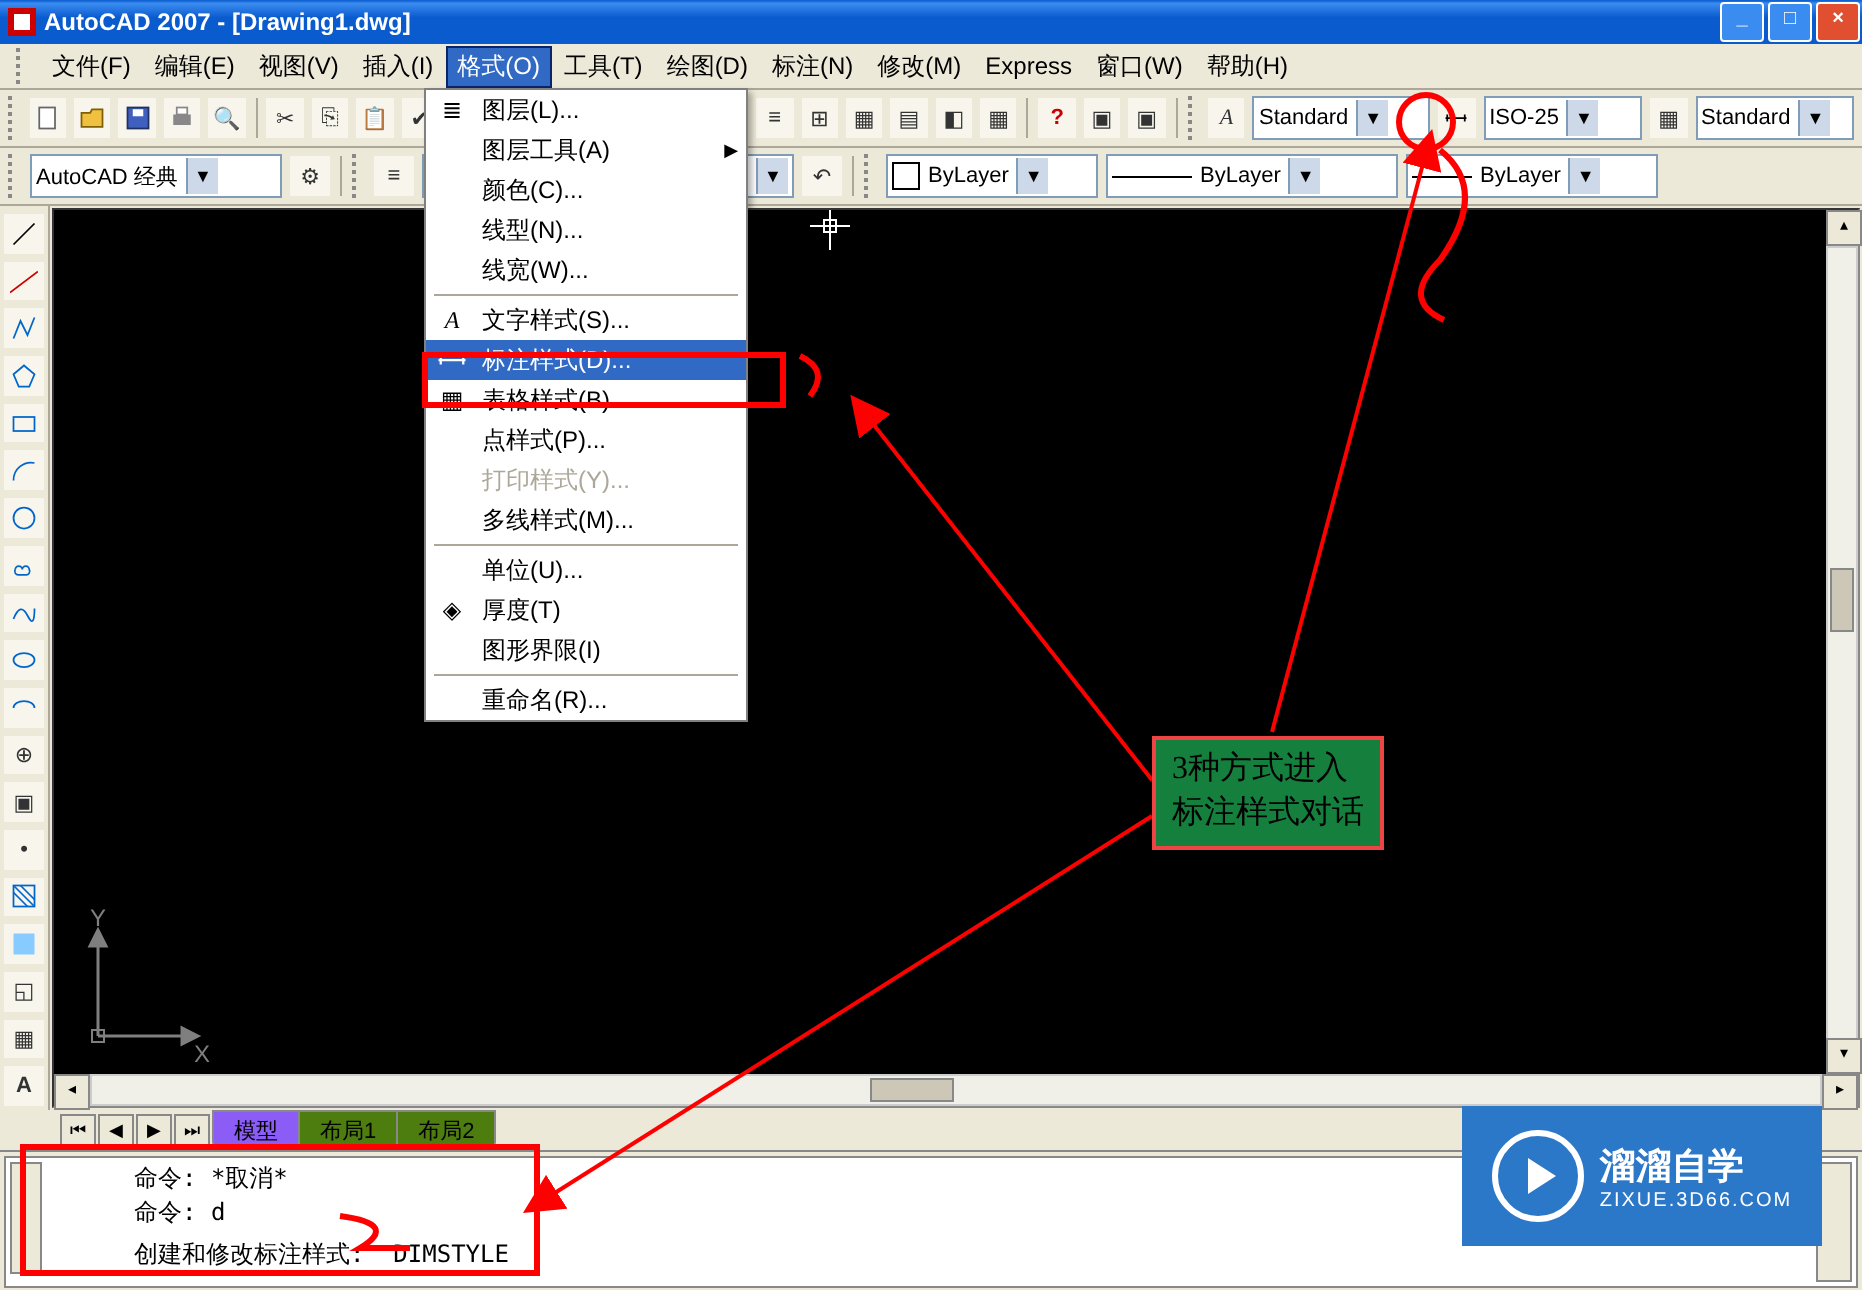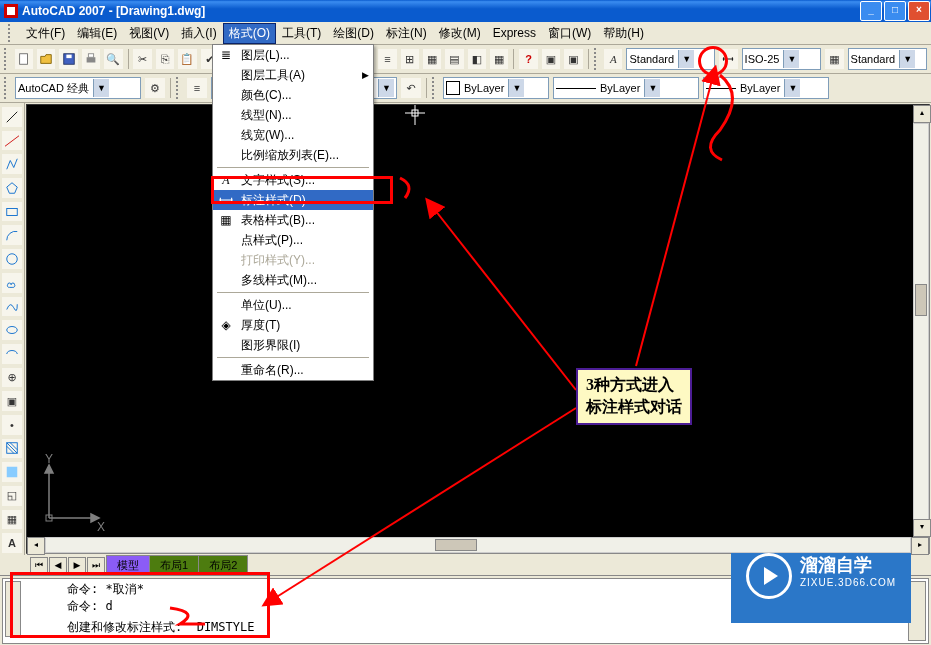--- a/index.html
+++ b/index.html
@@ -51,26 +51,26 @@
   .dropdown .row { display:flex; align-items:center; height:20px; padding:0 4px; font-size:12px;}
   .dropdown .row .ico { width:18px; height:16px; margin-right:6px; display:flex; align-items:center; justify-content:center;}
   .dropdown .row.hl { background:#316ac5; color:#fff;}
   .dropdown .row.disabled { color:#aca899;}
   .dropdown hr { margin:2px 4px; border:none; border-top:1px solid #aca899;}
   .dropdown .arrow-r { margin-left:auto; font-size:9px;}
   
   
   .redbox { position:absolute; border:3px solid #ff0000; z-index:200; pointer-events:none;}
   .redcircle { position:absolute; border:3px solid #ff0000; border-radius:50%; z-index:200; pointer-events:none;}
-  .anno-text { position:absolute; border:2px solid #4c1d95; background:#fef9c3; padding:4px 8px; font-size:16px; font-weight:bold; font-family:SimSun; z-index:200; line-height:1.4;}
+  .anno-text { position:absolute; border:2px solid #ef4444; background:#15803d; padding:4px 8px; font-size:16px; font-weight:normal; font-family:SimSun; z-index:200; line-height:1.4;}
   .red-arrow-line { stroke:#ff0000; stroke-width:2; fill:none;}
   .red-arrow-head { fill:#ff0000;}
   .red-curve { stroke:#ff0000; stroke-width:3; fill:none;}
   
-  .watermark { position:absolute; right:20px; bottom:22px; width:180px; height:70px; background:#2b77c8; color:#fff; display:flex; justify-content:center; z-index:150;}
+  .watermark { position:absolute; right:20px; bottom:22px; width:180px; height:70px; background:#2b77c8; color:#fff; display:flex; align-items:center; justify-content:center; z-index:150;}
   .watermark .play { width:40px; height:40px; border:3px solid #fff; border-radius:50%; display:flex; align-items:center; justify-content:center; margin-right:8px;}
   .watermark .play div { width:0; height:0; border-left:14px solid #fff; border-top:9px solid transparent; border-bottom:9px solid transparent; margin-left:4px;}
   .watermark .txt { font-size:18px; font-weight:bold;}
   .watermark .sub { font-size:10px; letter-spacing:1px; display:block;}
 </style>
 </head>
 <body>
 
 <div class="titlebar">
   <div class="logo"></div>
@@ -354,24 +354,20 @@
       <span>颜色(C)...</span>
     </div>
   <div class="row">
       <div class="ico"></div>
       <span>线型(N)...</span>
     </div>
   <div class="row">
       <div class="ico"></div>
       <span>线宽(W)...</span>
     </div>
-  <div class="row">
-      <div class="ico"></div>
-      <span>比例缩放列表(E)...</span>
-    </div>
   <hr>
   <div class="row">
       <div class="ico" style="font-style:italic;font-family:serif">A</div>
       <span>文字样式(S)...</span>
     </div>
   <div class="row hl">
       <div class="ico">
         <svg viewBox="0 0 16 16">
           <path d="M2 8h12M3 6v4M13 6v4" stroke="#fff" fill="none"></path>
         </svg>

